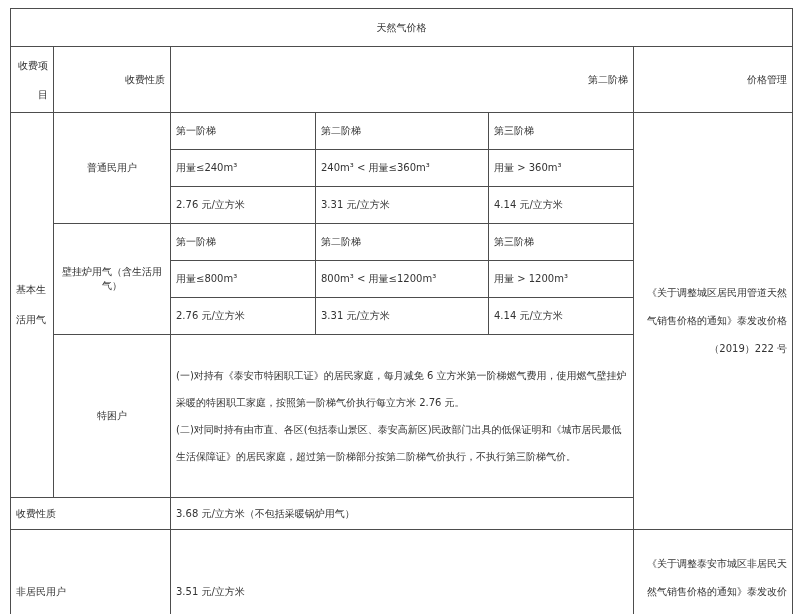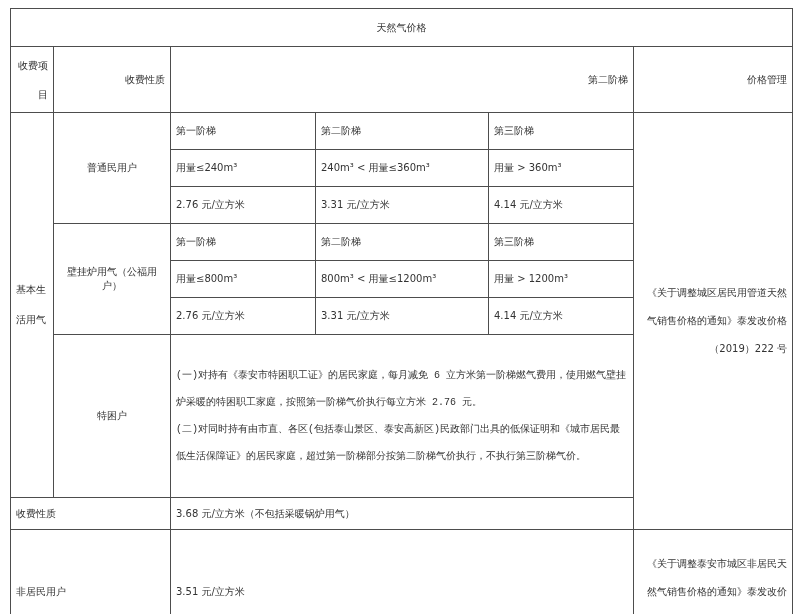--- a/index.html
+++ b/index.html
@@ -46,21 +46,21 @@
     text-align: left;
     line-height: 30px;
     padding: 2px 6px;
   }
   td.policy-cell {
     text-align: left;
     line-height: 27px;
     padding: 5px 8px;
     vertical-align: middle;
   }
-  tr.hardship-row td { height: 158px; font-family: Liberation Mono, monospace; }
+  tr.hardship-row td { height: 158px; }
   tr.welfare-row td { height: 27px; }
   tr.nonres-row td { height: 119px; }
   td.doc-cell {
     text-align: right;
     line-height: 28px;
     padding: 2px 5px;
   }
 </style>
 </head>
 <body>
@@ -103,21 +103,21 @@
       <td class="left">用量 &gt; 360m³</td>
     </tr>
 
     <tr class="tier-row">
       <td class="left">2.76 元/立方米</td>
       <td class="left">3.31 元/立方米</td>
       <td class="left">4.14 元/立方米</td>
     </tr>
 
     <tr class="tier-row">
-      <td rowspan="3" class="center">壁挂炉用气（公福用户）</td>
+      <td rowspan="3" class="center">壁挂炉用气（含生活用气）</td>
       <td class="left">第一阶梯</td>
       <td class="left">第二阶梯</td>
       <td class="left">第三阶梯</td>
     </tr>
 
     <tr class="tier-row">
       <td class="left">用量≤800m³</td>
       <td class="left">800m³ &lt; 用量≤1200m³</td>
       <td class="left">用量 &gt; 1200m³</td>
     </tr>

